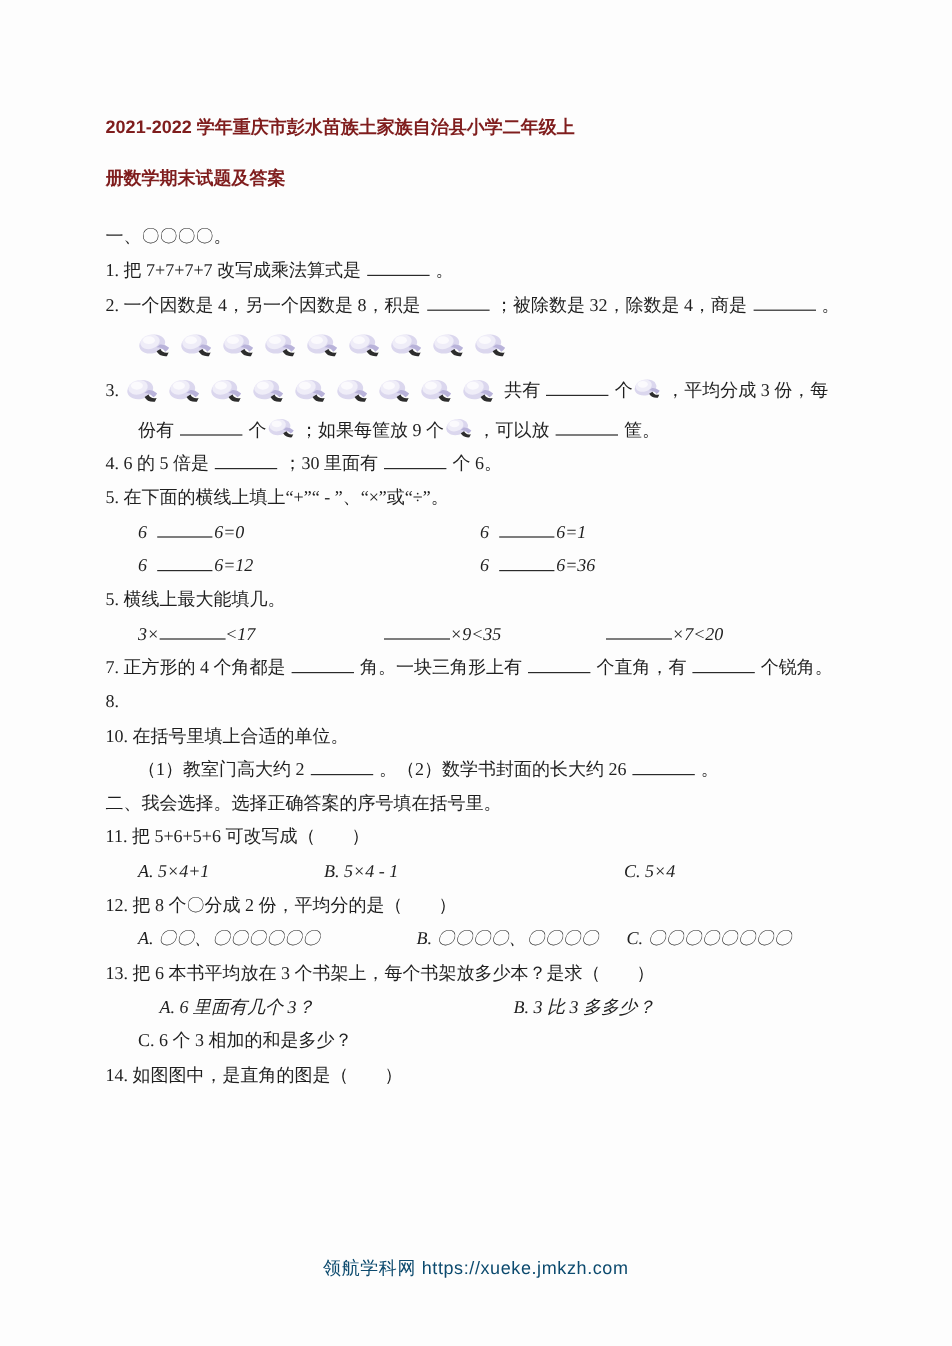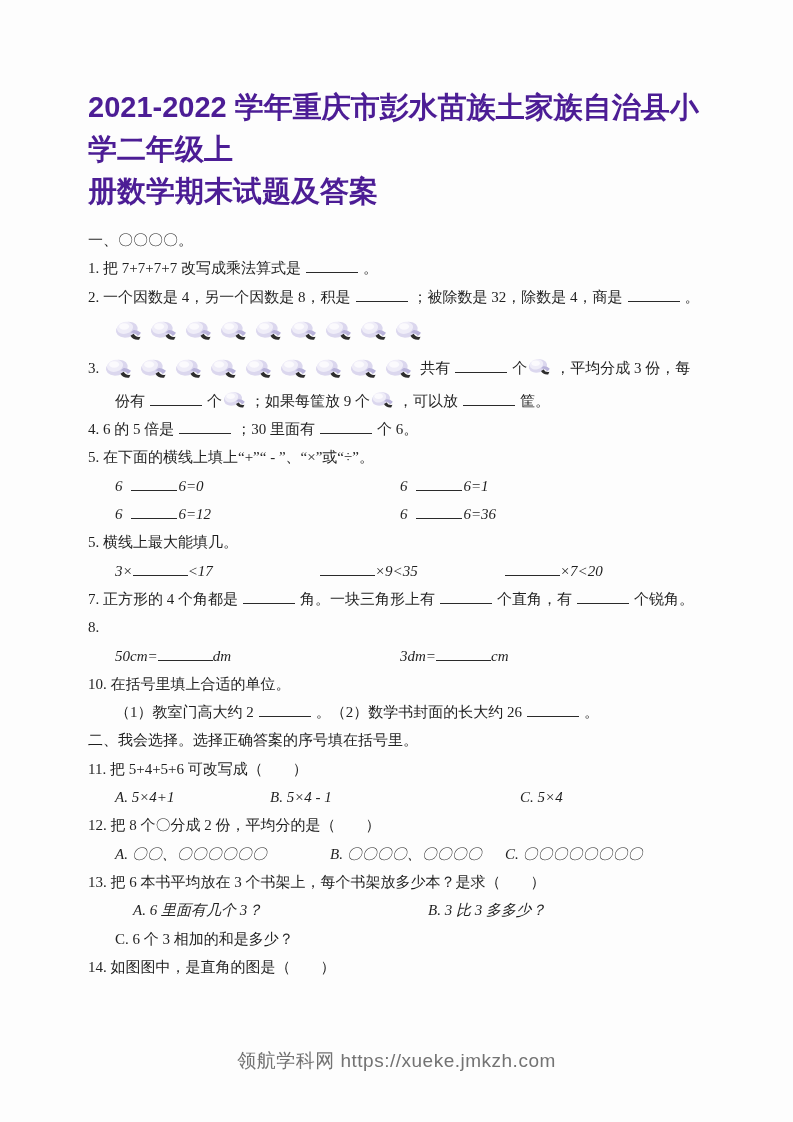--- a/index.html
+++ b/index.html
@@ -4,51 +4,51 @@
 <style>
   html,body { margin:0; padding:0; background:#ffffff; }
   .page {
     position:relative; width:793px; height:1122px; background:#fdfdfd;
     font-family:"Liberation Serif","DejaVu Serif",serif;
     color:#1f1f1f; font-size:15px; overflow:hidden;
   }
   .content { padding:86px 80px 0 88px; }
   .title {
     font-family:"Liberation Sans","DejaVu Sans",sans-serif;
-    font-size:29px; font-weight:bold; line-height:42px;
-    margin:0 0 14px 0; color:#4c1d95;
+    font-size:15px; font-weight:bold; line-height:42px;
+    margin:0 0 14px 0; color:#7f1d1d;
   }
   .title .tline { display:block; }
   .line { line-height:28.3px; white-space:nowrap; }
   .srow { line-height:38px; }
   .indent { padding-left:27px; }
   .num { margin-right:6px; }
   .blank {
     display:inline-block; width:52px; height:14px;
     border-bottom:1px solid #2a2a2a; margin:0 5px;
   }
   .blank.eq { width:46px; margin:0 2px 0 8px; }
   .blank.m0 { width:55px; margin:0; }
   .col { display:inline-block;font-style:italic; }
   .w285 { width:285px; }
   .w205 { width:205px; }
   .w185 { width:185px; }
   .w155 { width:155px; }
   .w250 { width:250px; }
   .w215 { width:215px; }
-  .w175 { width:175px; }
+  .w175 { width:175px;margin-left:17px; }
   .w295 { width:295px;margin-left:18px; }
   .shu { display:inline-block; }
   .shu.big { width:31px; height:25px; vertical-align:middle; margin-right:4px; }
   .shu.inline { width:26px; height:21px; vertical-align:-5px; margin:0 1px; }
   .shu svg { width:100%; height:100%; display:block; }
   .footer {
     position:absolute; top:1048px; left:0; width:100%; text-align:center;
     font-family:"Liberation Sans","DejaVu Sans",sans-serif;
-    font-size:19px; color:#737373; letter-spacing:0.5px;
+    font-size:15px; color:#0c4a6e; letter-spacing:0.5px;
   }
 </style>
 </head>
 <body>
 
 <div class="page">
   <div class="content">
 
     <h1 class="title">
       <span class="tline">2021-2022 学年重庆市彭水苗族土家族自治县小学二年级上</span>
@@ -273,39 +273,36 @@
 
     <div class="line">
       <span>7. 正方形的 4 个角都是</span><span class="blank"></span><span>角。一块三角形上有</span><span class="blank"></span><span>个直角，有</span><span class="blank"></span><span>个锐角。</span>
     </div>
 
     <div class="line">
       <span>8.</span>
     </div>
 
 
-    <div class="line indent">
-      <span class="col w285"><span>50cm=</span><span class="blank m0"></span><span>dm</span></span><span class="col"><span>3dm=</span><span class="blank m0"></span><span>cm</span></span>
-    </div>
 
 
     <div class="line">
       <span>10. 在括号里填上合适的单位。</span>
     </div>
 
     <div class="line indent">
       <span>（1）教室门高大约 2</span><span class="blank"></span><span>。（2）数学书封面的长大约 26</span><span class="blank"></span><span>。</span>
     </div>
 
     <div class="line">
       <span>二、我会选择。选择正确答案的序号填在括号里。</span>
     </div>
 
     <div class="line">
-      <span>11. 把 5+4+5+6 可改写成（　　）</span>
+      <span>11. 把 5+6+5+6 可改写成（　　）</span>
     </div>
 
     <div class="line indent">
       <span class="col w155">A. 5×4+1</span><span class="col w250">B. 5×4 - 1</span><span class="col">C. 5×4</span>
     </div>
 
     <div class="line">
       <span>12. 把 8 个〇分成 2 份，平均分的是（　　）</span>
     </div>
 

